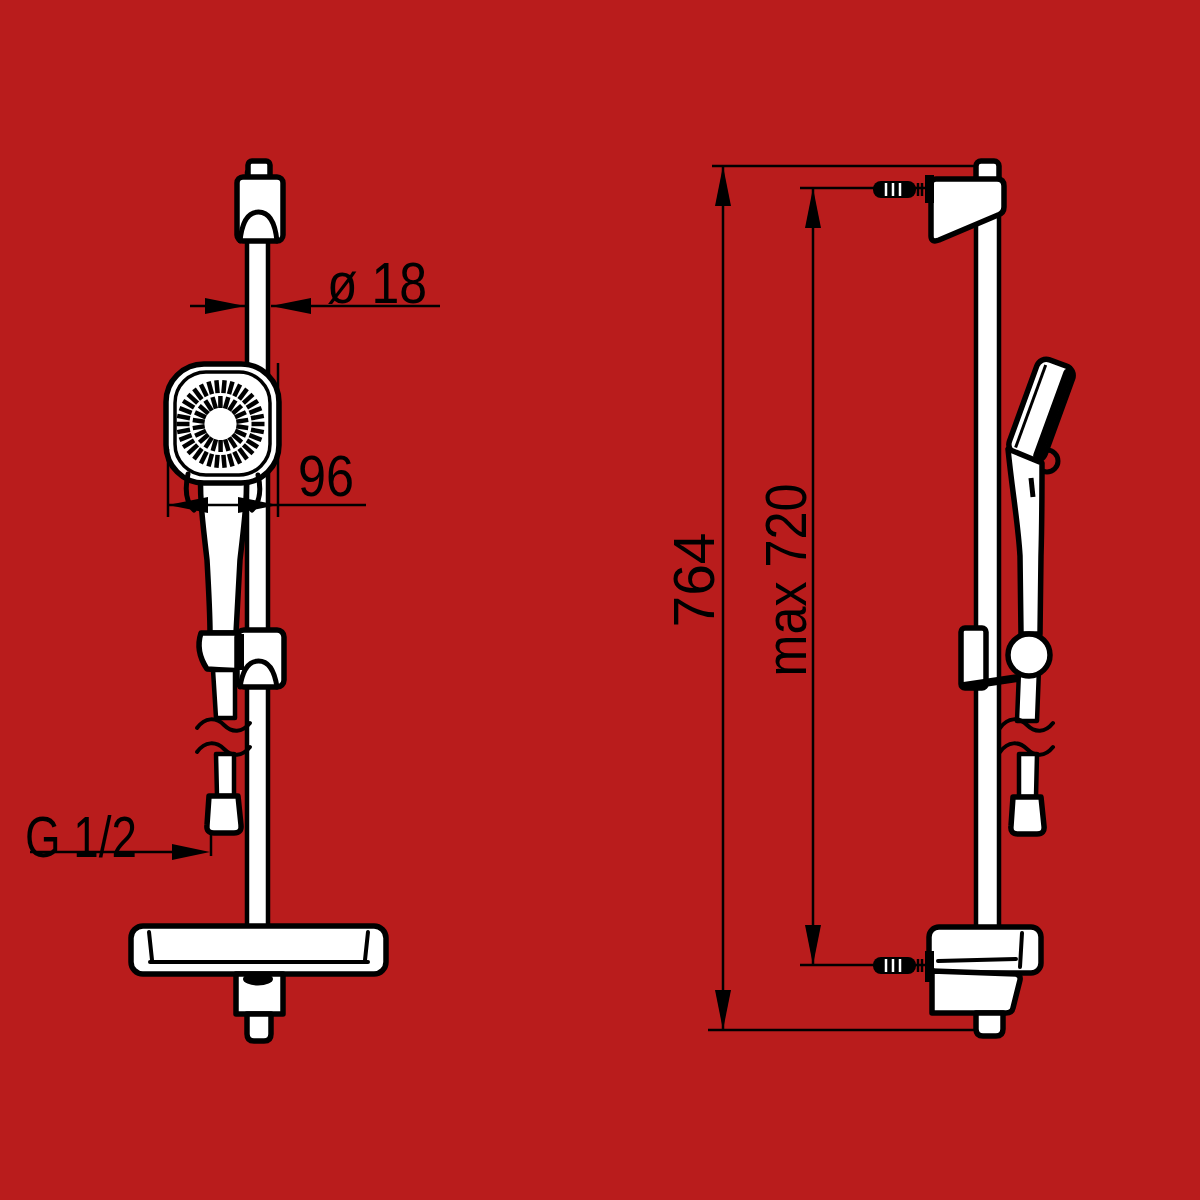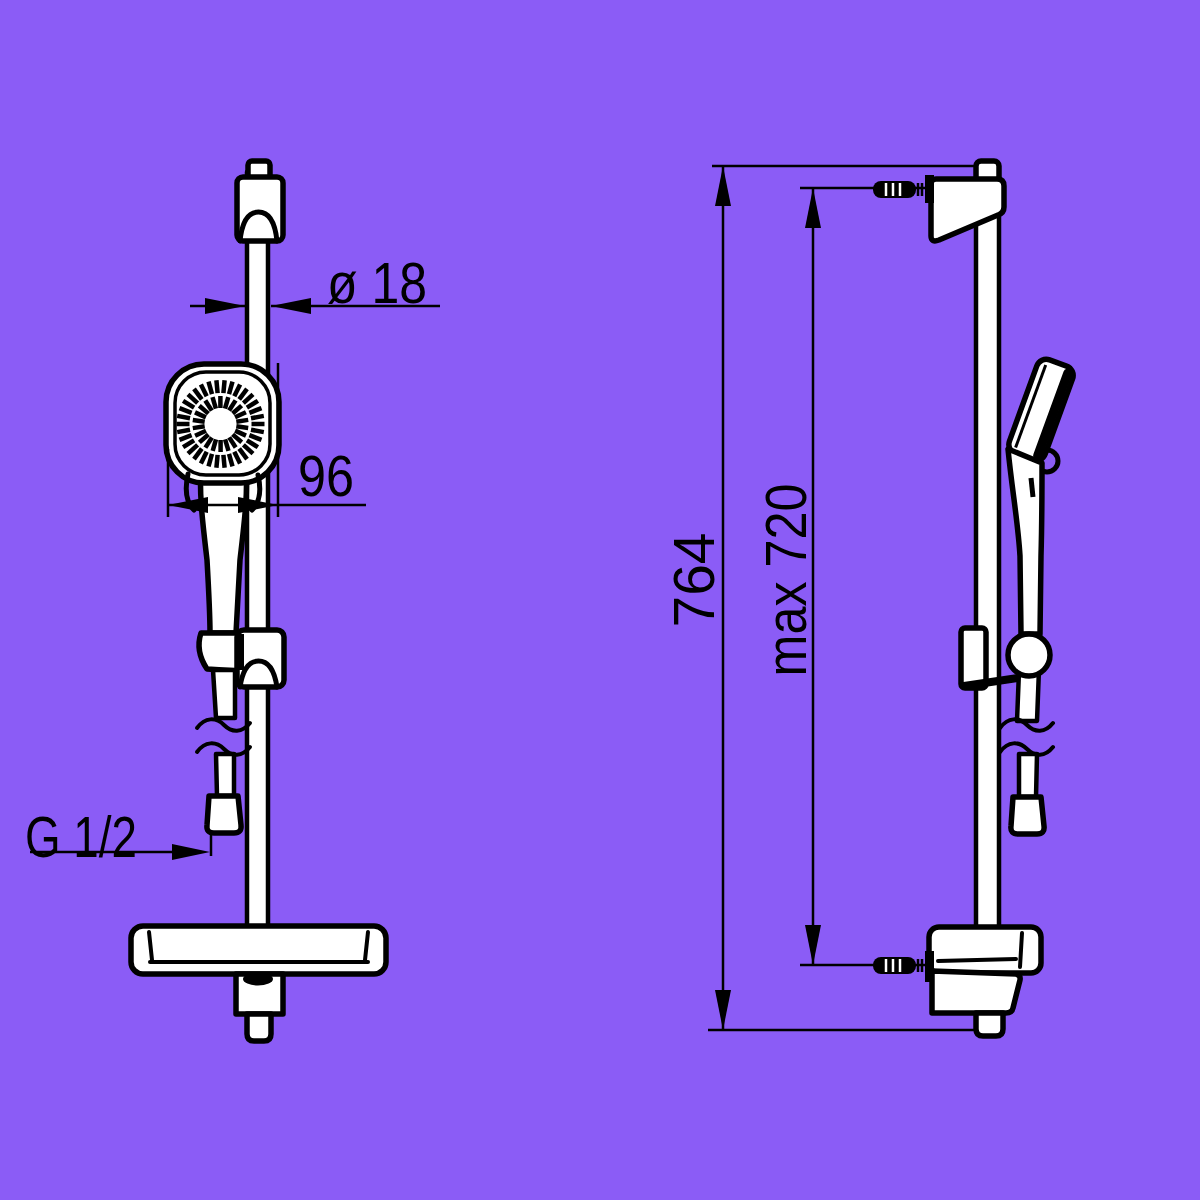--- a/index.html
+++ b/index.html
@@ -1,16 +1,16 @@
 <!DOCTYPE html>
 <html><head>
 <meta charset="utf-8">
 <style>
   html,body{margin:0;padding:0;background:#fff;}
-  .canvas{width:1200px;height:1200px;background:#8b5cf6;position:relative;overflow:hidden;}
+  .canvas{width:1200px;height:1200px;background:#b91c1c;position:relative;overflow:hidden;}
   svg{display:block;}
   .outline{fill:#fff;stroke:#000;stroke-width:5.5;stroke-linejoin:round;stroke-linecap:round;}
   .outline-thin{fill:#fff;stroke:#000;stroke-width:4.5;stroke-linejoin:round;}
   .part-line{fill:none;stroke:#000;stroke-width:5;stroke-linecap:round;}
   .part-line-thin{fill:none;stroke:#000;stroke-width:4;stroke-linecap:round;}
   .dim{fill:none;stroke:#000;stroke-width:2.5;}
   .arrow{fill:#000;stroke:none;}
   .solid{fill:#000;stroke:none;}
   .dim-text{font-family:"Liberation Sans","DejaVu Sans",sans-serif;font-size:58px;fill:#000;}
 </style>

